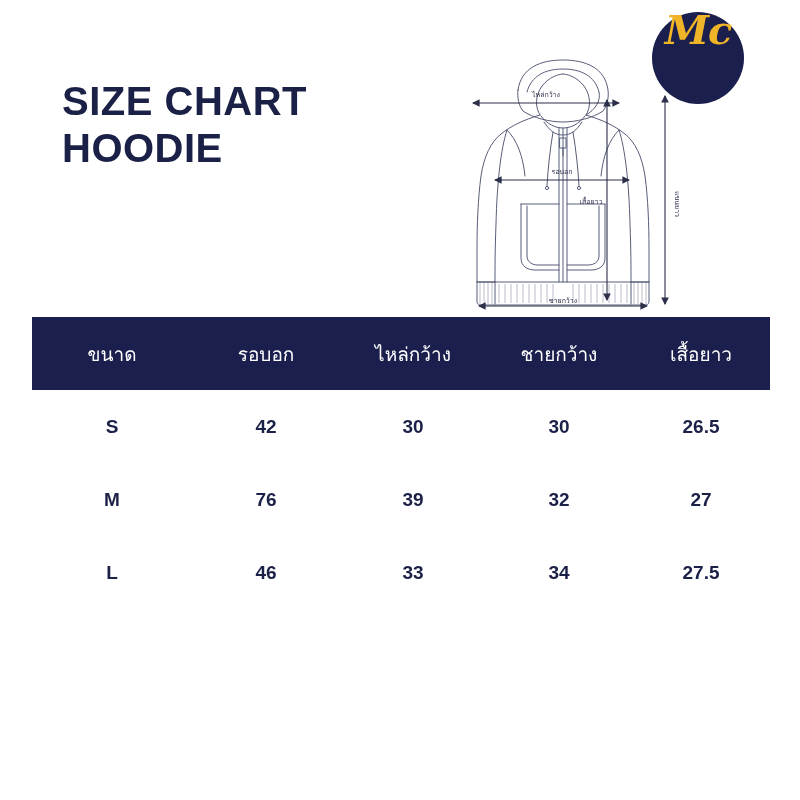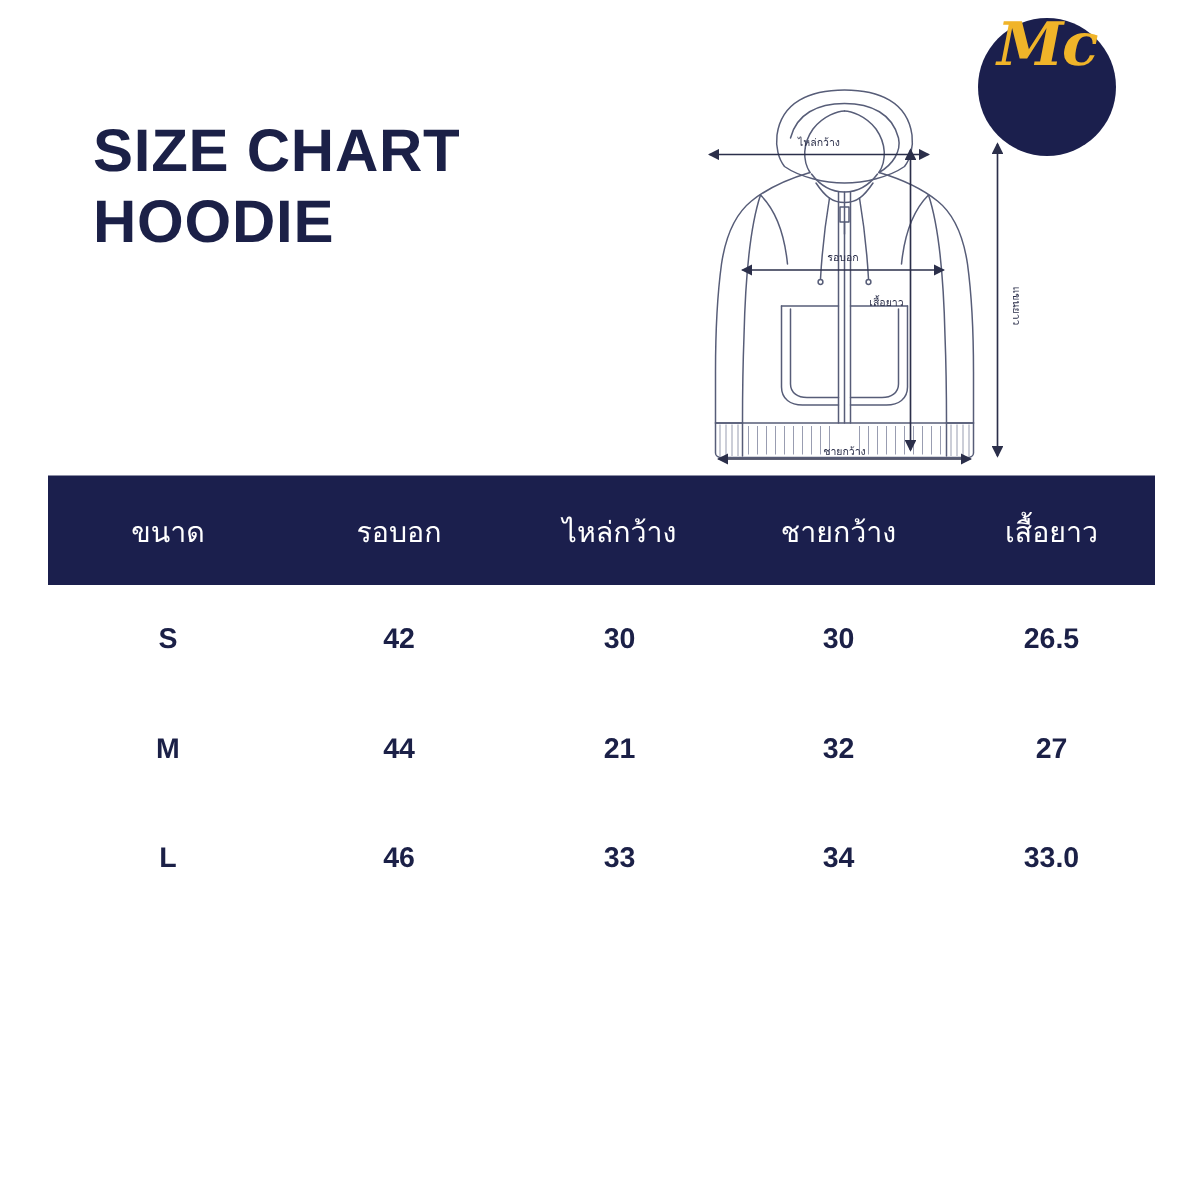--- a/index.html
+++ b/index.html
@@ -235,26 +235,26 @@
   <tbody>
     <tr>
       <td>S</td>
       <td>42</td>
       <td>30</td>
       <td>30</td>
       <td>26.5</td>
     </tr>
     <tr>
       <td>M</td>
-      <td>44</td>
-      <td>21</td>
+      <td>76</td>
+      <td>39</td>
       <td>32</td>
       <td>27</td>
     </tr>
     <tr>
       <td>L</td>
       <td>46</td>
       <td>33</td>
       <td>34</td>
-      <td>33.0</td>
+      <td>27.5</td>
     </tr>
   </tbody>
 </table>
 
 </body></html>

